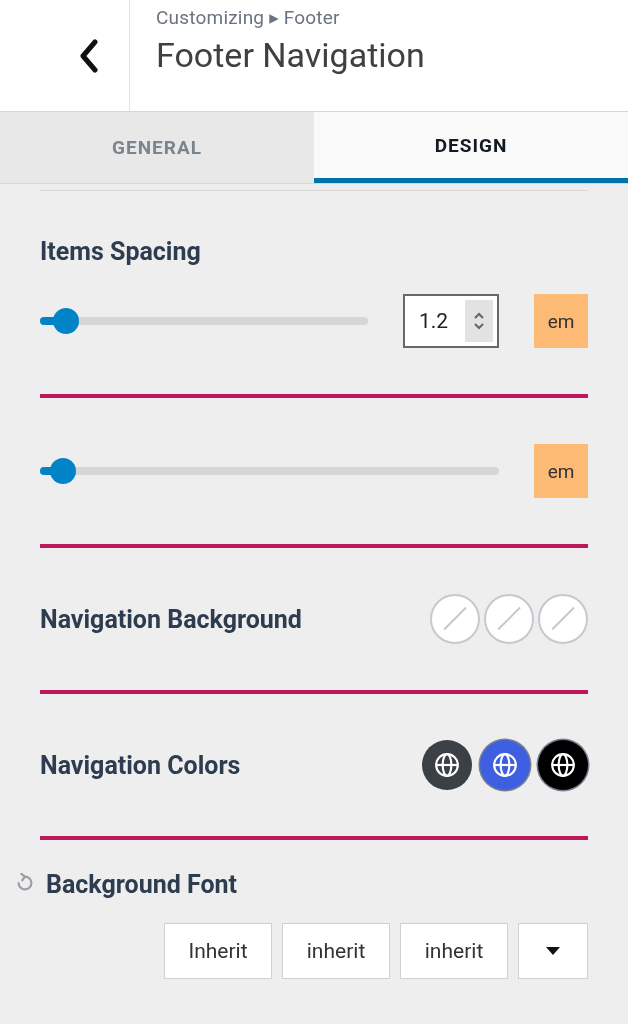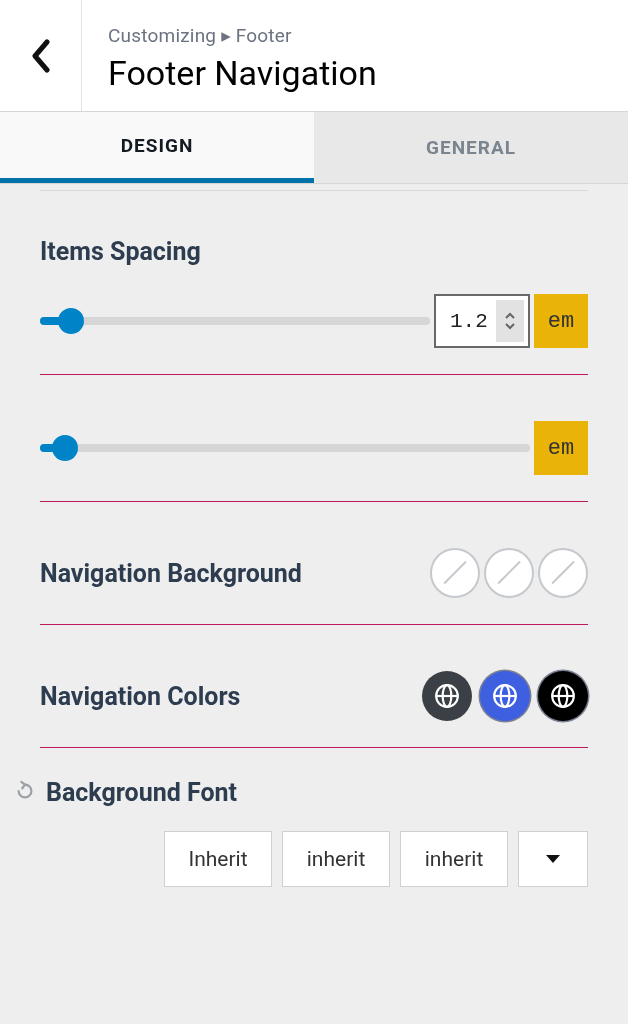--- a/index.html
+++ b/index.html
@@ -1,23 +1,23 @@
 <!DOCTYPE html>
 <html><head>
 <meta charset="utf-8">
 <style>
   * { box-sizing: border-box; margin: 0; padding: 0; }
   html, body { width: 628px; height: 1024px; font-family: -apple-system, BlinkMacSystemFont, "Segoe UI", Roboto, sans-serif; background: #eeeeee; color: #2d3748; }
 
   .header {
     display: flex;
-    align-items: center;
     background: #ffffff;
     border-bottom: 1px solid #d6d6d6;
     height: 112px;
+    padding-left: 48px;
   }
   .back-btn {
     width: 82px;
     height: 100%;
     display: flex;
     align-items: center;
     justify-content: center;
     border-right: 1px solid #e3e3e3;
     cursor: pointer;
   }
@@ -26,21 +26,21 @@
     padding-top: 6px;
   }
   .breadcrumb {
     font-size: 19px;
     color: #6b7280;
     letter-spacing: 0.2px;
   }
   .page-title {
     font-size: 34px;
     font-weight: 400;
-    color: #000000;
+    color: #404040;
     margin-top: 6px;
   }
 
   .tabs {
     display: flex;
     background: #e8e8e8;
     border-bottom: 1px solid #d6d6d6;
     height: 72px;
   }
   .tab {
@@ -59,37 +59,36 @@
     background: #f9f9f9;
     color: #131a22;
     border-bottom: 5px solid #0073aa;
   }
 
   .panel {
     padding: 0 40px;
   }
 
   .section {
-    border-bottom: 1px solid #be185d;
+    border-bottom: 4px solid #be185d;
     padding-top: 46px;
-    padding-bottom: 26px;
+    padding-bottom: 46px;
   }
   .section:first-child { border-top: 1px solid #d8d8d8; margin-top: 6px; padding-top: 46px; }
   .section-title {
     font-size: 25px;
     font-weight: 700;
     color: #2d3d4f;
     margin-bottom: 28px;
   }
 
   .slider-row {
     display: flex;
     align-items: center;
-    gap: 4px;
-    font-family: Liberation Mono, monospace;
+    gap: 35px;
   }
   .slider-track {
     flex: 1;
     height: 8px;
     background: #d6d6d6;
     border-radius: 4px;
     position: relative;
     cursor: pointer;
   }
   .slider-fill {
@@ -133,22 +132,22 @@
     gap: 2px;
     cursor: pointer;
   }
   .stepper svg { display:block; }
   .unit-box {
     width: 54px;
     height: 54px;
     display: flex;
     align-items: center;
     justify-content: center;
-    background: #eab308;
-    font-size: 22px;
+    background: #fdba74;
+    font-size: 19px;
     color: #333;
   }
 
   .row-inline {
     display: flex;
     align-items: center;
     justify-content: space-between;
   }
   .row-inline .section-title { margin-bottom: 0; }
 
@@ -242,22 +241,22 @@
     <div class="breadcrumb">
       <span>Customizing</span>
       <span> ▸ </span>
       <span>Footer</span>
     </div>
     <div class="page-title">Footer Navigation</div>
   </div>
 </div>
 
 <div class="tabs">
+  <div class="tab">GENERAL</div>
   <div class="tab active">DESIGN</div>
-  <div class="tab">GENERAL</div>
 </div>
 
 <div class="panel">
 
   <div class="section">
     <div class="section-title">Items Spacing</div>
     <div class="slider-row">
       <div class="slider-track">
         <div class="slider-fill" style="width:8%"></div>
         <div class="slider-thumb" style="left:8%"></div>

